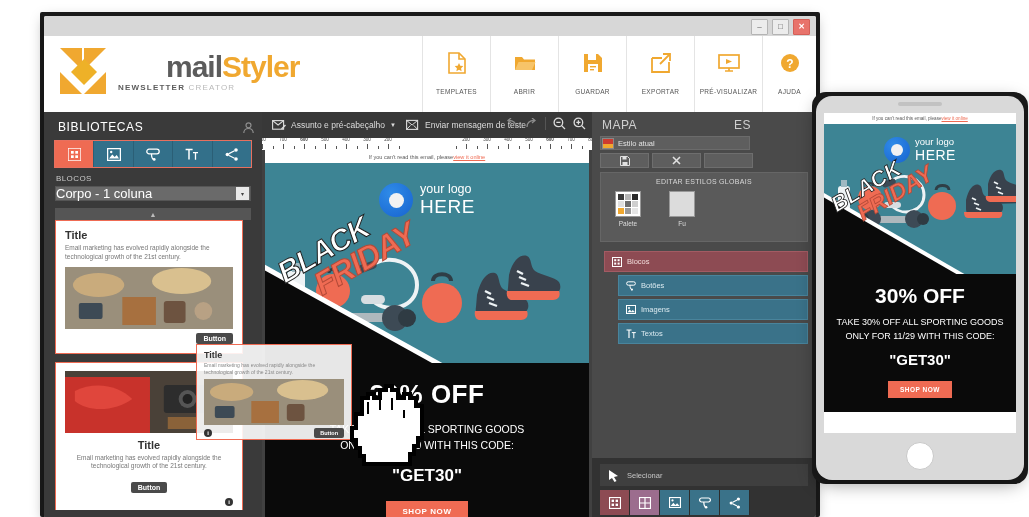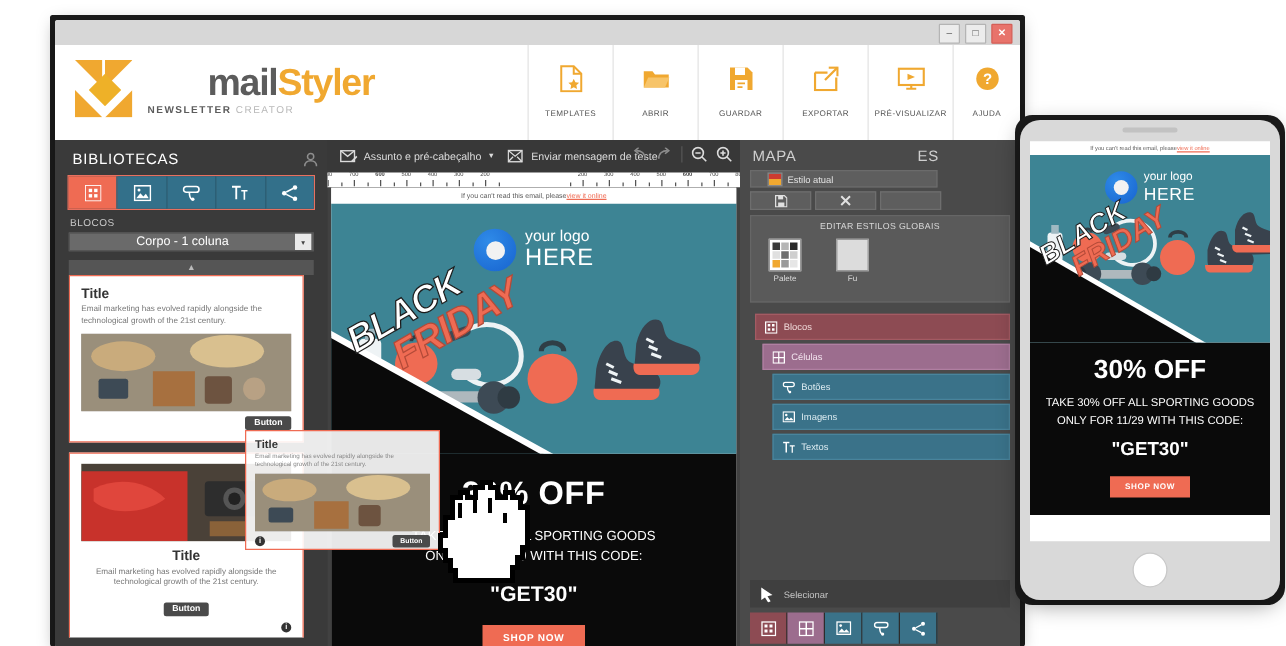--- a/index.html
+++ b/index.html
@@ -49,21 +49,21 @@
   
   .sidebar{position:absolute;left:0;top:0;width:218px;height:405px;background:#3a3a3a;}
   .sb-title{position:absolute;left:14px;top:8px;font-size:12px;font-weight:normal;color:#fff;letter-spacing:.6px;}
   .sb-user{position:absolute;left:198px;top:9px;width:13px;height:13px;}
   .tabs{position:absolute;left:10px;top:28px;width:198px;height:28px;display:flex;border:1px solid #e8705f;box-sizing:border-box;}
   .tab{flex:1;display:flex;align-items:center;justify-content:center;background:#33708a;border-right:1px solid #2b5f76;cursor:pointer;}
   .tab:last-child{border-right:none;}
   .tab.active{background:#ef6b53;}
   .blocos-lb{position:absolute;left:12px;top:62px;font-size:8px;color:#c9c9c9;letter-spacing:.4px;}
   .selbox{position:absolute;left:11px;top:74px;width:196px;height:15px;background:#6a6a6a;border:1px solid #555;box-sizing:border-box;display:flex;align-items:center;}
-  .selbox .val{flex:1;text-align:center;font-size:10px;color:#fff;}
+  .selbox .val{flex:1;text-align:left;font-size:13px;color:#fff;}
   .selbox .arw{width:13px;height:13px;background:#e9e9e9;display:flex;align-items:center;justify-content:center;font-size:6px;color:#444;margin-right:1px;}
   .scroll-up{position:absolute;left:11px;top:96px;width:196px;height:12px;background:#555;display:flex;align-items:center;justify-content:center;color:#bbb;font-size:7px;}
   .blocklist{position:absolute;left:11px;top:108px;width:196px;height:290px;overflow:hidden;}
   .blockcard{width:188px;background:#fff;border:1px solid #ef6b53;margin-bottom:8px;box-sizing:border-box;position:relative;padding:8px 9px 9px;}
   .bc-title{font-size:11px;font-weight:bold;color:#333;margin:0 0 3px;}
   .bc-body{font-size:6.5px;color:#777;line-height:1.35;margin:0 0 5px;}
   .bc-img{width:100%;height:62px;background:#8d8577;position:relative;overflow:hidden;}
   .bc-btn{display:inline-block;background:#4a4a4a;color:#fff;font-size:7px;font-weight:bold;padding:2px 7px;border-radius:2px;}
   .bc-foot{display:flex;justify-content:flex-end;align-items:center;margin-top:4px;gap:5px;}
   .info-dot{width:8px;height:8px;border-radius:50%;background:#333;color:#fff;font-size:6px;font-weight:bold;display:flex;align-items:center;justify-content:center;}
@@ -113,25 +113,25 @@
   .ghost .t{font-size:9px;font-weight:bold;color:#333;}
   .ghost .p{font-size:5px;color:#888;line-height:1.3;margin:2px 0 4px;}
   .ghost .im{width:100%;height:46px;background:#8d8577;}
   .ghost .f{display:flex;justify-content:space-between;align-items:center;margin-top:3px;}
   .ghost .b{background:#4a4a4a;color:#fff;font-size:5.5px;font-weight:bold;padding:2px 6px;border-radius:2px;}
 
   
   .cursor{position:absolute;left:296px;top:262px;z-index:60;}
 
   
-  .rpanel{position:absolute;left:548px;top:0;width:224px;height:405px;background:#4a4a4a;}
+  .rpanel{position:absolute;left:548px;top:0;width:224px;height:346px;background:#4a4a4a;}
   .rp-hdr{position:absolute;left:10px;top:6px;font-size:12px;color:#cfcfcf;letter-spacing:.5px;}
   .rp-hdr2{position:absolute;left:142px;top:6px;font-size:12px;color:#cfcfcf;letter-spacing:.5px;}
   .rp-style{position:absolute;left:8px;top:24px;width:150px;height:14px;background:#5e5e5e;border:1px solid #6b6b6b;box-sizing:border-box;
-            display:flex;align-items:center;gap:4px;padding-left:13px;}
+            display:flex;align-items:center;gap:4px;padding-left:1px;}
   .rp-style .sw{width:10px;height:9px;background:linear-gradient(#cc3b30 50%,#f0a830 50%);border:1px solid #888;}
   .rp-style .t{font-size:7.5px;color:#e2e2e2;}
   .rp-btns{position:absolute;left:8px;top:41px;display:flex;gap:3px;}
   .rp-btn{width:47px;height:13px;background:#5e5e5e;border:1px solid #6e6e6e;display:flex;align-items:center;justify-content:center;color:#e0e0e0;font-size:8px;}
   .globalbox{position:absolute;left:8px;top:60px;width:208px;height:70px;background:#5a5a5a;border:1px solid #666;box-sizing:border-box;}
   .gb-t{font-size:7px;color:#d8d8d8;text-align:center;margin-top:5px;letter-spacing:.3px;}
   .gb-items{display:flex;gap:28px;justify-content:flex-start;padding-left:14px;margin-top:6px;}
   .gb-i{display:flex;flex-direction:column;align-items:center;gap:3px;cursor:pointer;}
   .gb-sw{width:26px;height:26px;background:#fff;border:1px solid #999;display:grid;grid-template-columns:1fr 1fr 1fr;grid-template-rows:1fr 1fr 1fr;gap:1px;padding:2px;box-sizing:border-box;}
   .gb-i .lb{font-size:6.5px;color:#dcdcdc;}
@@ -618,29 +618,20 @@
                 <svg width="10" height="10" viewBox="0 0 10 10">
                   <rect x="0.5" y="0.5" width="9" height="9" fill="none" stroke="#fff" stroke-width="1"></rect>
                   <rect x="2.2" y="2.2" width="2" height="2" fill="#fff"></rect>
                   <rect x="5.6" y="2.2" width="2" height="2" fill="#fff"></rect>
                   <rect x="2.2" y="5.6" width="2" height="2" fill="#fff"></rect>
                   <rect x="5.6" y="5.6" width="2" height="2" fill="#fff"></rect>
                 </svg>
               </span>
             <span>Blocos</span>
           </div>
-          <div class="tr-l2">
-            <span class="tr-ico">
-                <svg width="10" height="10" viewBox="0 0 10 10">
-                  <rect x="0.5" y="0.5" width="9" height="9" fill="none" stroke="#fff" stroke-width="1"></rect>
-                  <path d="M5 0.5v9M0.5 5h9" stroke="#fff" stroke-width="1"></path>
-                </svg>
-              </span>
-            <span>Células</span>
-          </div>
           <div class="tr-l3">
             <span class="tr-ico">
                 <svg width="10" height="10" viewBox="0 0 10 10">
                   <rect x="0.6" y="0.8" width="8.8" height="3.4" rx="1.7" fill="none" stroke="#fff" stroke-width="1"></rect>
                   <path d="M4 4.2c0 2.2.5 3.7 1.4 4.2" fill="none" stroke="#fff" stroke-width="1"></path>
                   <circle cx="5.9" cy="8.6" r="1.1" fill="#fff"></circle>
                 </svg>
               </span>
             <span>Botões</span>
           </div>

